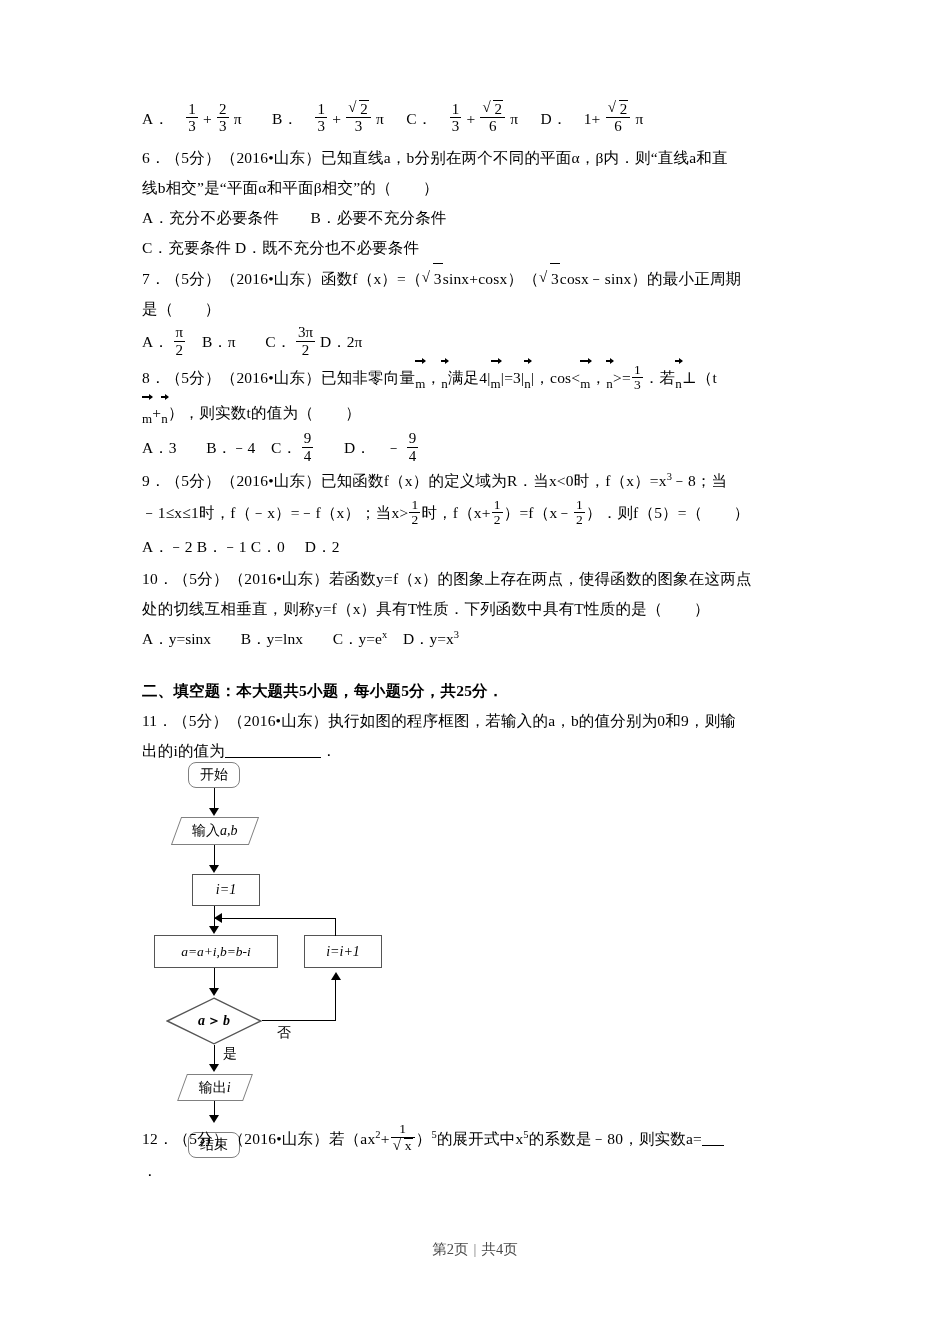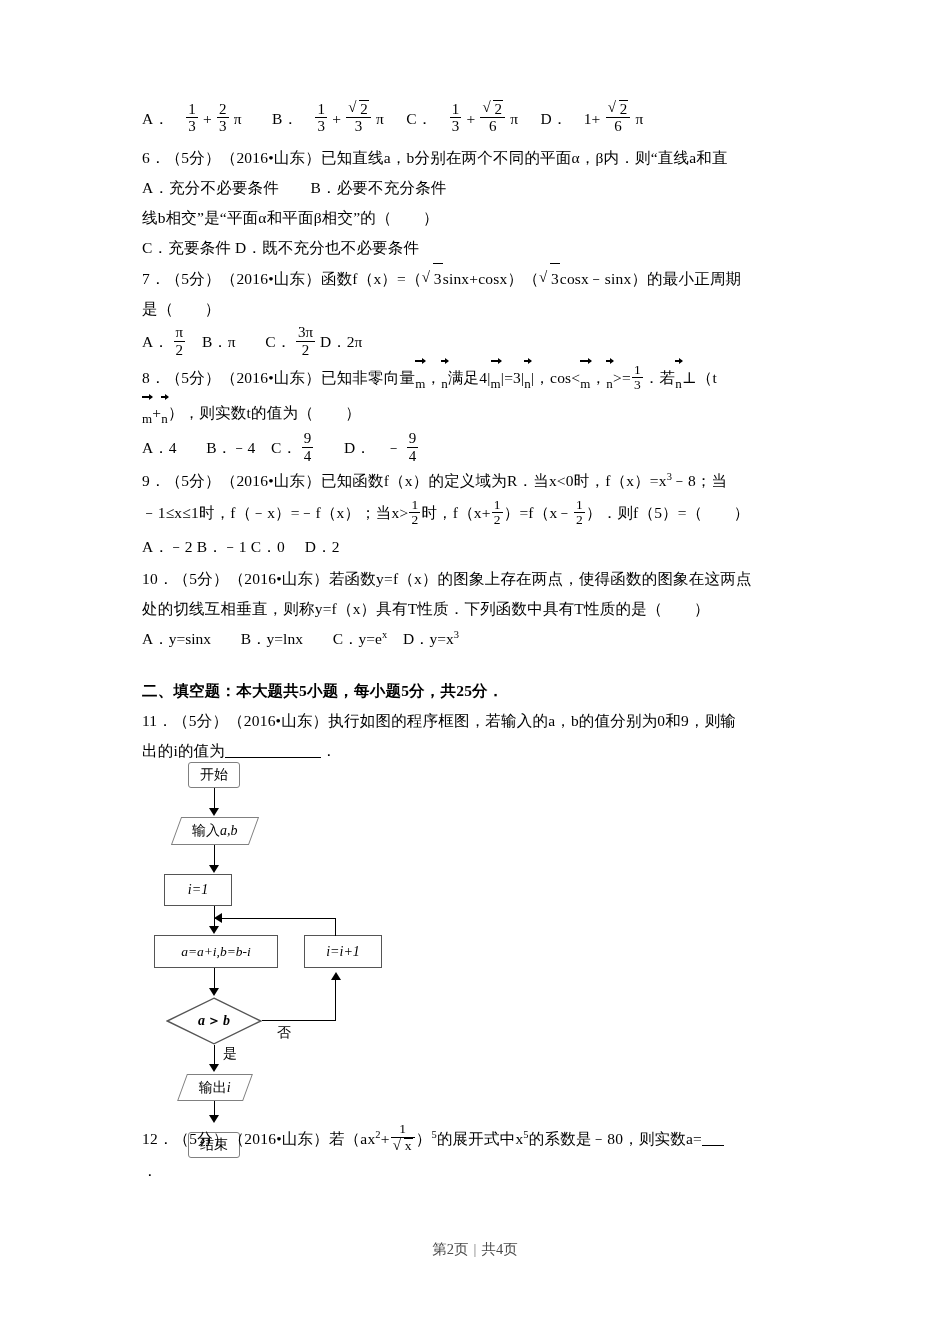--- a/index.html
+++ b/index.html
@@ -153,21 +153,21 @@
     display: flex;
     align-items: center;
     justify-content: center;
     font-size: 14px;
     color: #000;
     background: #fff;
     white-space: nowrap;
   }
   .fnode.term {
     border: 1.4px solid #808080;
-    border-radius: 3px;
+    border-radius: 8px;
   }
   .fnode.proc {
     border: 1.4px solid #555;
   }
   .fnode.io {
     border: 1.4px solid #808080;
     transform: skewX(-20deg);
   }
   .fnode.io > span { transform: skewX(20deg); }
   .fnode.dec {
@@ -278,22 +278,22 @@
         <span class="num"><span class="rad"><span class="bar">2</span></span></span>
         <span class="den">6</span>
       </span>
       <span>π</span>
     </div>
 
     <div style="height:8px"></div>
     <div class="block">
       <span>6．</span><span>（5分）</span><span>（2016•山东）</span><span>已知直线a，b分别在两个不同的平面α，β内．则“直线a和直</span>
     </div>
+    <div class="line">线b相交”是“平面α和平面β相交”的（　　）</div>
     <div class="line">A．充分不必要条件　　B．必要不充分条件</div>
-    <div class="line">线b相交”是“平面α和平面β相交”的（　　）</div>
     <div class="line">C．充要条件 D．既不充分也不必要条件</div>
 
     <div class="line">
       <span>7．</span><span>（5分）</span><span>（2016•山东）</span><span>函数f（x）=（</span><span class="rad"><span class="bar">3</span></span><span>sinx+cosx）（</span><span class="rad"><span class="bar">3</span></span><span>cosx﹣sinx）的最小正周期</span>
     </div>
     <div class="line">是（　　）</div>
     <div class="opts" style="line-height:36px">
       <span>A．</span>
       <span class="frac">
         <span class="num">π</span>
@@ -310,21 +310,21 @@
       <span>D．2π</span>
     </div>
 
     <div class="line" style="line-height:34px">
       <span>8．</span><span>（5分）</span><span>（2016•山东）</span><span>已知非零向量</span><span class="vec"><span class="varrow"></span><span class="vletter">m</span></span><span>，</span><span class="vec"><span class="varrow"></span><span class="vletter">n</span></span><span>满足4|</span><span class="vec"><span class="varrow"></span><span class="vletter">m</span></span><span>|=3|</span><span class="vec"><span class="varrow"></span><span class="vletter">n</span></span><span>|，cos&lt;</span><span class="vec"><span class="varrow"></span><span class="vletter">m</span></span><span>，</span><span class="vec"><span class="varrow"></span><span class="vletter">n</span></span><span>&gt;=</span><span class="frac sm"><span class="num">1</span><span class="den">3</span></span><span>．若</span><span class="vec"><span class="varrow"></span><span class="vletter">n</span></span><span>⊥（t</span>
     </div>
     <div class="line" style="line-height:32px">
       <span class="vec"><span class="varrow"></span><span class="vletter">m</span></span><span>+</span><span class="vec"><span class="varrow"></span><span class="vletter">n</span></span><span>），则实数t的值为（　　）</span>
     </div>
     <div class="opts" style="line-height:36px">
-      <span>A．4</span>
+      <span>A．3</span>
       <span class="sp3"></span>
       <span>B．﹣4</span>
       <span class="sp1"></span>
       <span>C．</span>
       <span class="frac">
         <span class="num">9</span>
         <span class="den">4</span>
       </span>
       <span class="sp3"></span>
       <span>D．</span>
@@ -377,21 +377,21 @@
     </div>
     <div class="fline v" style="left:73.5px; top:26px; height:22px;"></div>
     <div class="arrow-d" style="left:69px; top:46px;"></div>
 
     <div class="fnode io" style="left:36px; top:55px; width:78px; height:28px;">
       <span><span>输入</span><span class="ital">a,b</span></span>
     </div>
     <div class="fline v" style="left:73.5px; top:83px; height:22px;"></div>
     <div class="arrow-d" style="left:69px; top:103px;"></div>
 
-    <div class="fnode proc" style="left:24px; top:112px; width:68px; height:32px;">
+    <div class="fnode proc" style="left:52px; top:112px; width:68px; height:32px;">
       <span class="ital">i=1</span>
     </div>
     <div class="fline v" style="left:73.5px; top:144px; height:22px;"></div>
     <div class="arrow-d" style="left:69px; top:164px;"></div>
 
     <div class="fnode proc" style="left:14px; top:173px; width:124px; height:33px; font-size:13.5px;">
       <span class="ital">a=a+i,b=b-i</span>
     </div>
 
     <div class="fnode proc" style="left:164px; top:173px; width:78px; height:33px;">

